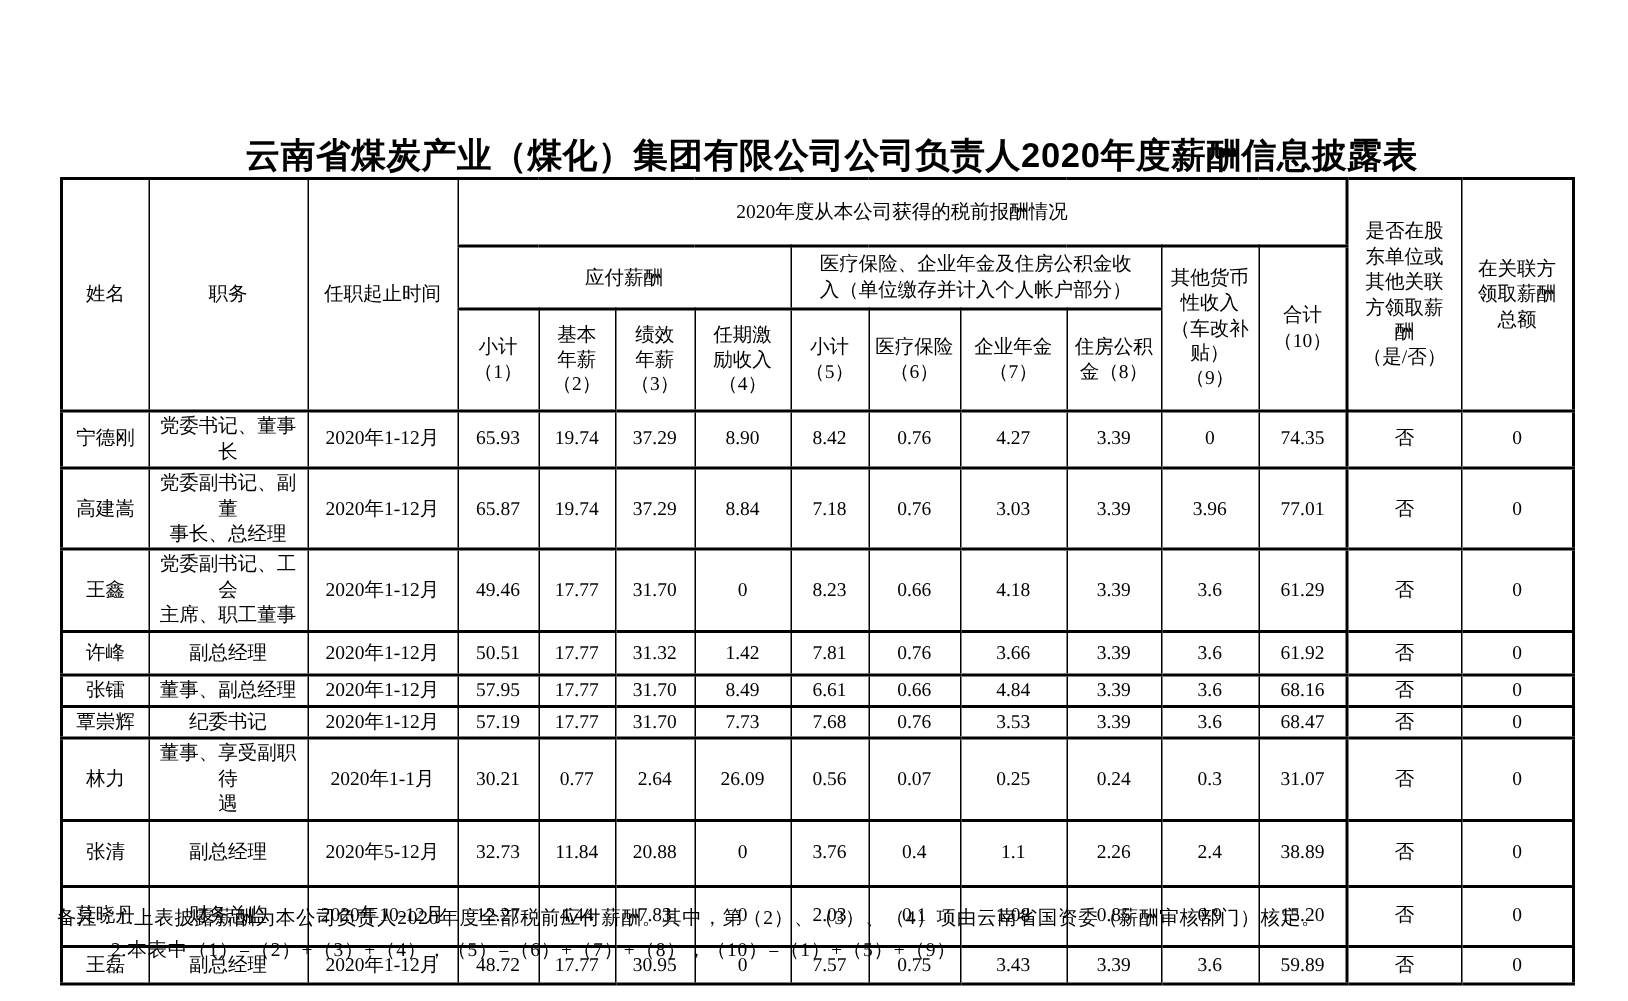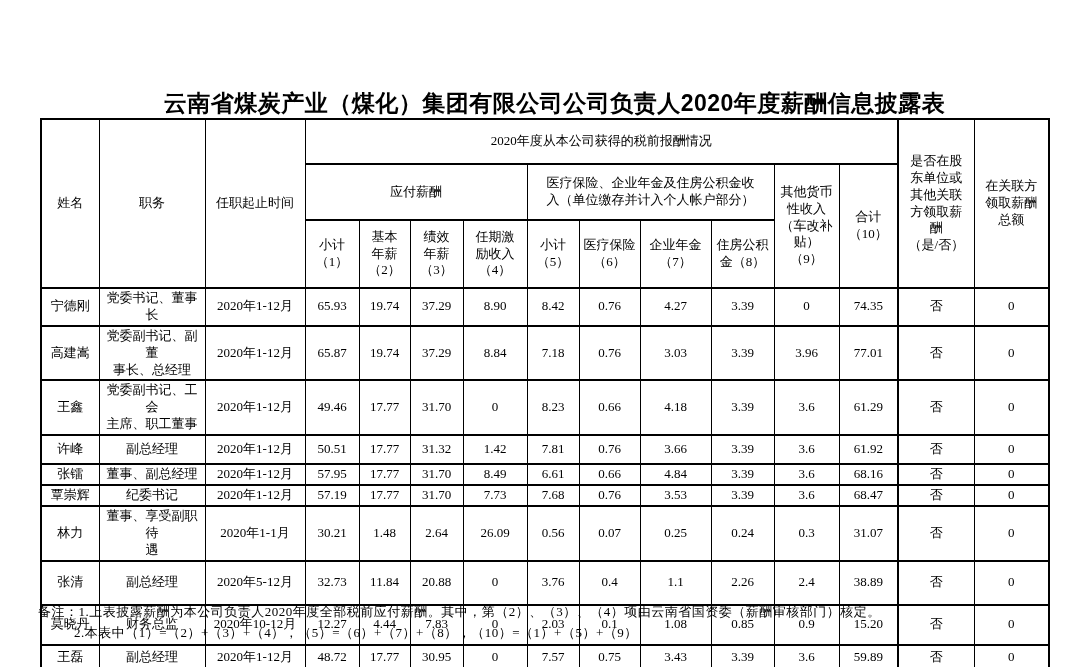--- a/index.html
+++ b/index.html
@@ -27,21 +27,21 @@
     border-top: 2px solid #000; border-bottom: 2px solid #000;
     text-align: center; vertical-align: middle;
     font-size: 13px; font-weight: normal;
     padding: 1px 2px; line-height: 1.3;
     white-space: pre-line; overflow: hidden;
   }
   table.salary { border: 2px solid #000; }
   .thickL { border-left: 2px solid #000 !important; }
 
   tr.hr-a { height: 45px; }
-  tr.hr-b { height: 56px; margin-top: 12px; }
+  tr.hr-b { height: 42px; margin-top: 12px; }
   tr.hr-c { height: 68px; }
   tr.r0 { height: 26px; } tr.r1 { height: 43px; } tr.r2 { height: 40px; }
   tr.r3 { height: 29px; padding-left: 26px; } tr.r4 { height: 15px; } tr.r5 { height: 21px; }
   tr.r6 { height: 32px; } tr.r7 { height: 44px; } tr.r8 { height: 40px; }
   tr.r9 { height: 25px; }
 
   .notes {
     position: absolute; top: 601px; left: 38px; width: 1000px;
     font-size: 13px; line-height: 1.65; letter-spacing: 0.5px;
   }
@@ -226,21 +226,21 @@
         <td>68.47</td>
         <td class="thickL">否</td>
         <td>0</td>
       </tr>
       <tr class="r6">
         <td>林力</td>
         <td>董事、享受副职待
 遇</td>
         <td>2020年1-1月</td>
         <td>30.21</td>
-        <td>1.48</td>
+        <td>0.77</td>
         <td>2.64</td>
         <td>26.09</td>
         <td>0.56</td>
         <td>0.07</td>
         <td>0.25</td>
         <td>0.24</td>
         <td>0.3</td>
         <td>31.07</td>
         <td class="thickL">否</td>
         <td>0</td>

